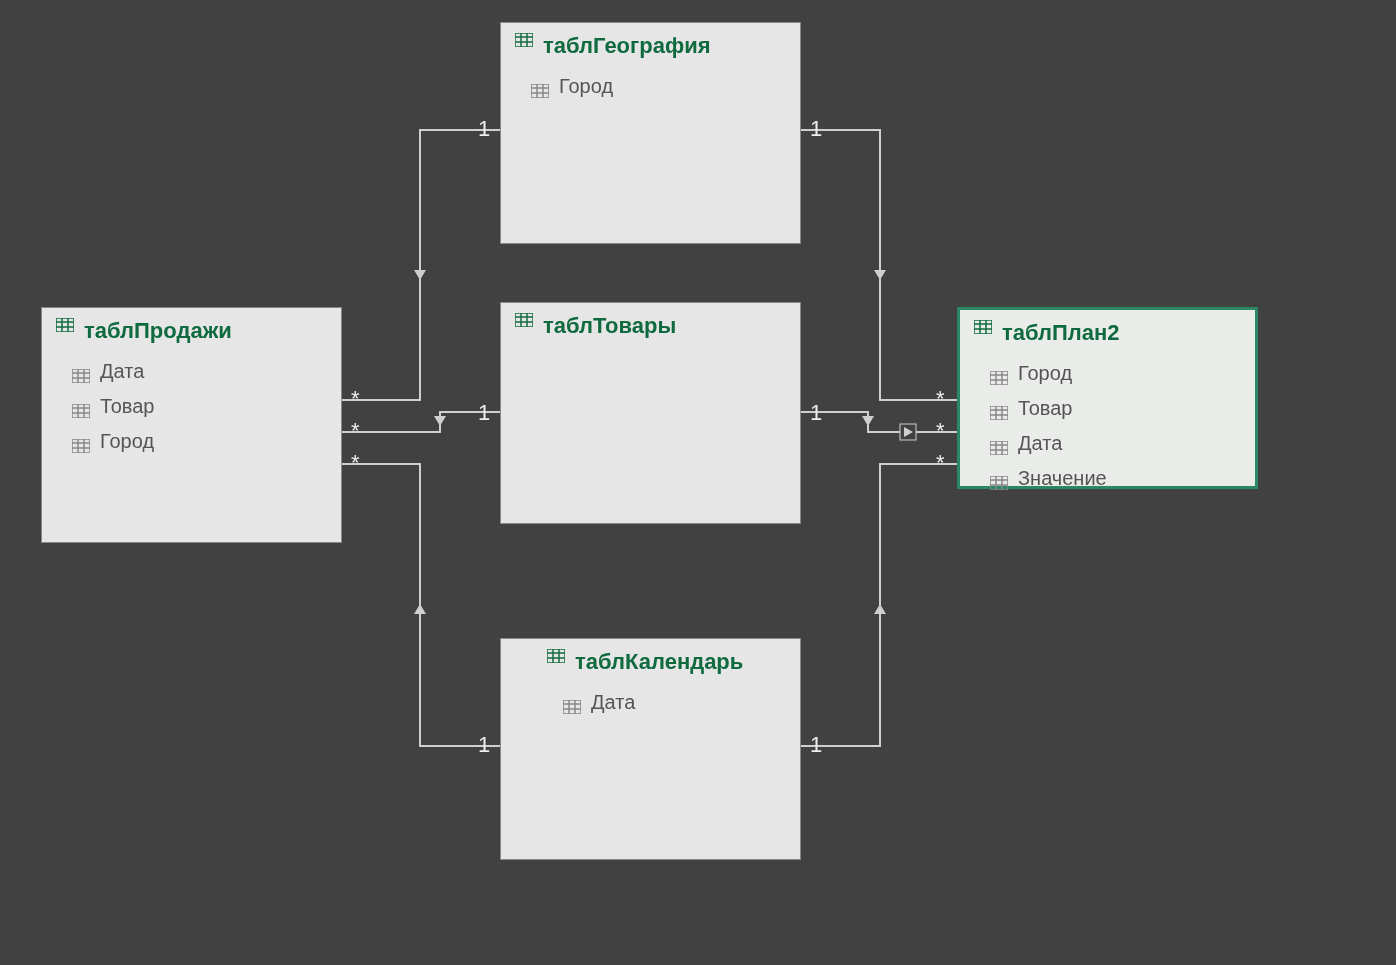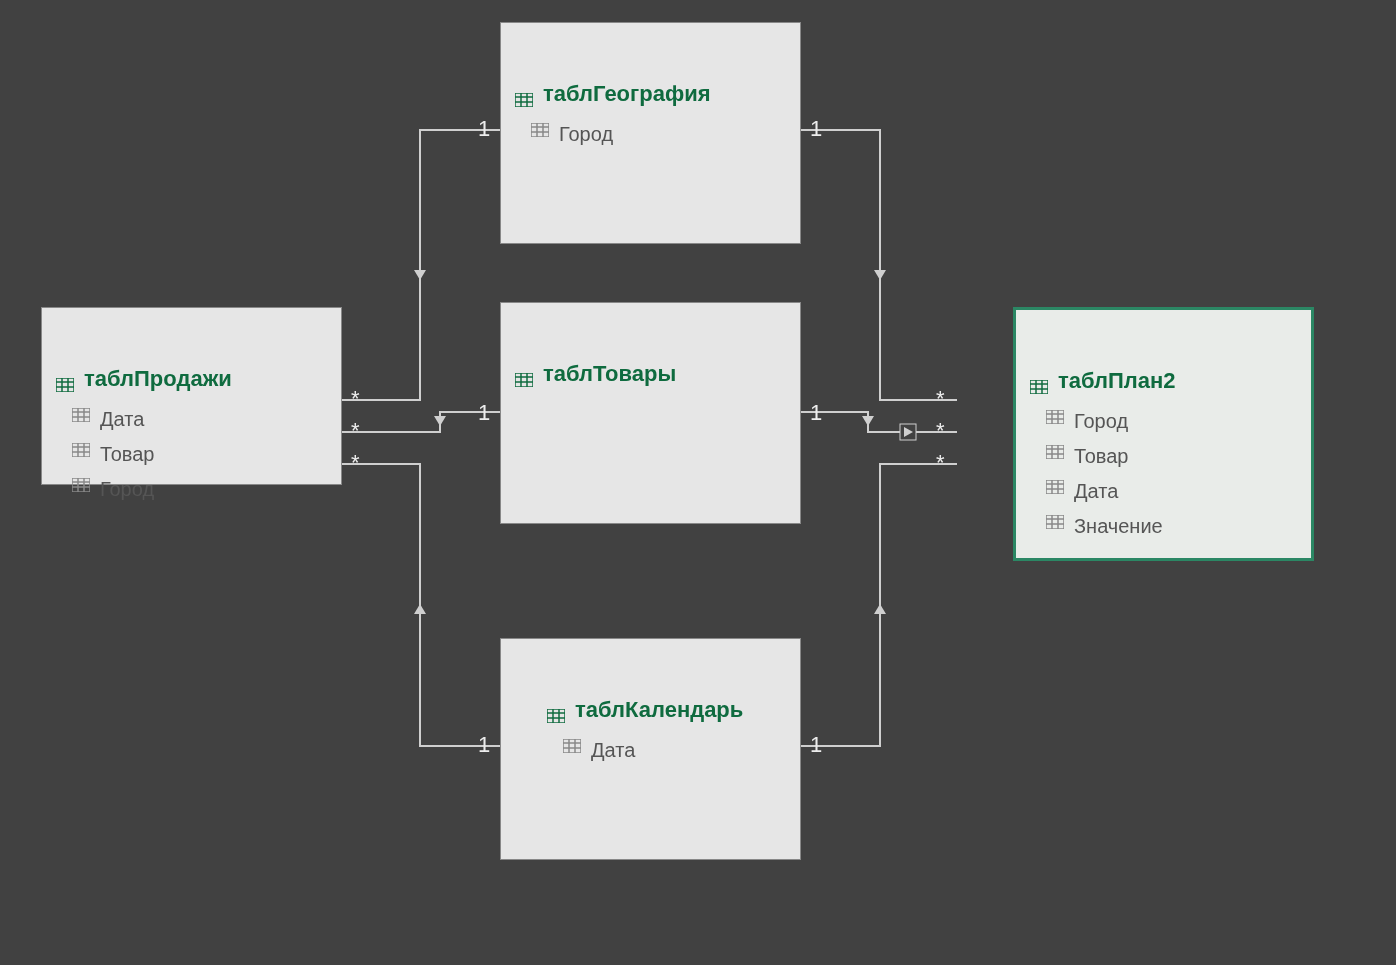--- a/index.html
+++ b/index.html
@@ -30,35 +30,34 @@
   background: #e6e6e6;
   border: 1px solid #888;
   box-sizing: border-box;
 }
 .entity-box.selected {
   border: 3px solid #2b8764;
   background: #e9ece9;
 }
 .entity-header {
   display: flex;
-  align-items: flex-end;
+  align-items: flex-start;
   padding: 10px 14px 6px 14px;
-  margin-top: 48px;
 }
 .entity-title {
   color: #0f6b3f;
   font-size: 22px;
   font-weight: 600;
 }
 .entity-fields {
   padding: 4px 14px 10px 30px;
 }
 .field-row {
   display: flex;
-  align-items: flex-start;
+  align-items: flex-end;
   padding: 6px 0;
 }
 .field-label {
   color: #555;
   font-size: 20px;
 }
 .icon-table {
   display: inline-flex;
   margin-right: 10px;
 }
@@ -122,21 +121,21 @@
   <span class="cardinality" style="left:351px; top:450px;">*</span>
 
   <span class="cardinality" style="left:810px; top:116px;">1</span>
   <span class="cardinality" style="left:810px; top:400px;">1</span>
   <span class="cardinality" style="left:810px; top:732px;">1</span>
 
   <span class="cardinality" style="left:936px; top:386px;">*</span>
   <span class="cardinality" style="left:936px; top:418px;">*</span>
   <span class="cardinality" style="left:936px; top:450px;">*</span>
 
-  <div class="entity-box" style="left:41px; top:307px; width:301px; height:178px;">
+  <div class="entity-box" style="left:41px; top:307px; width:301px; height:236px;">
     <div class="entity-header">
       <span class="icon-table">
         <svg viewBox="0 0 18 14">
             <rect x="0" y="0" width="18" height="14" fill="none" stroke="#0f6b3f" stroke-width="1.5"></rect>
             <line x1="0" y1="4" x2="18" y2="4" stroke="#0f6b3f" stroke-width="1.5"></line>
             <line x1="0" y1="9" x2="18" y2="9" stroke="#0f6b3f" stroke-width="1.5"></line>
             <line x1="6" y1="0" x2="6" y2="14" stroke="#0f6b3f" stroke-width="1.5"></line>
             <line x1="12" y1="0" x2="12" y2="14" stroke="#0f6b3f" stroke-width="1.5"></line>
           </svg>
       </span>
@@ -248,21 +247,21 @@
               <line x1="0" y1="9" x2="18" y2="9" stroke="#888" stroke-width="1.5"></line>
               <line x1="6" y1="0" x2="6" y2="14" stroke="#888" stroke-width="1.5"></line>
               <line x1="12" y1="0" x2="12" y2="14" stroke="#888" stroke-width="1.5"></line>
             </svg>
           </span>
         <span class="field-label">Дата</span>
       </div>
     </div>
   </div>
 
-  <div class="entity-box selected" style="left:1013px; top:307px; width:301px; height:254px;">
+  <div class="entity-box selected" style="left:957px; top:307px; width:301px; height:182px;">
     <div class="entity-header">
       <span class="icon-table">
         <svg viewBox="0 0 18 14">
             <rect x="0" y="0" width="18" height="14" fill="none" stroke="#0f6b3f" stroke-width="1.5"></rect>
             <line x1="0" y1="4" x2="18" y2="4" stroke="#0f6b3f" stroke-width="1.5"></line>
             <line x1="0" y1="9" x2="18" y2="9" stroke="#0f6b3f" stroke-width="1.5"></line>
             <line x1="6" y1="0" x2="6" y2="14" stroke="#0f6b3f" stroke-width="1.5"></line>
             <line x1="12" y1="0" x2="12" y2="14" stroke="#0f6b3f" stroke-width="1.5"></line>
           </svg>
       </span>

